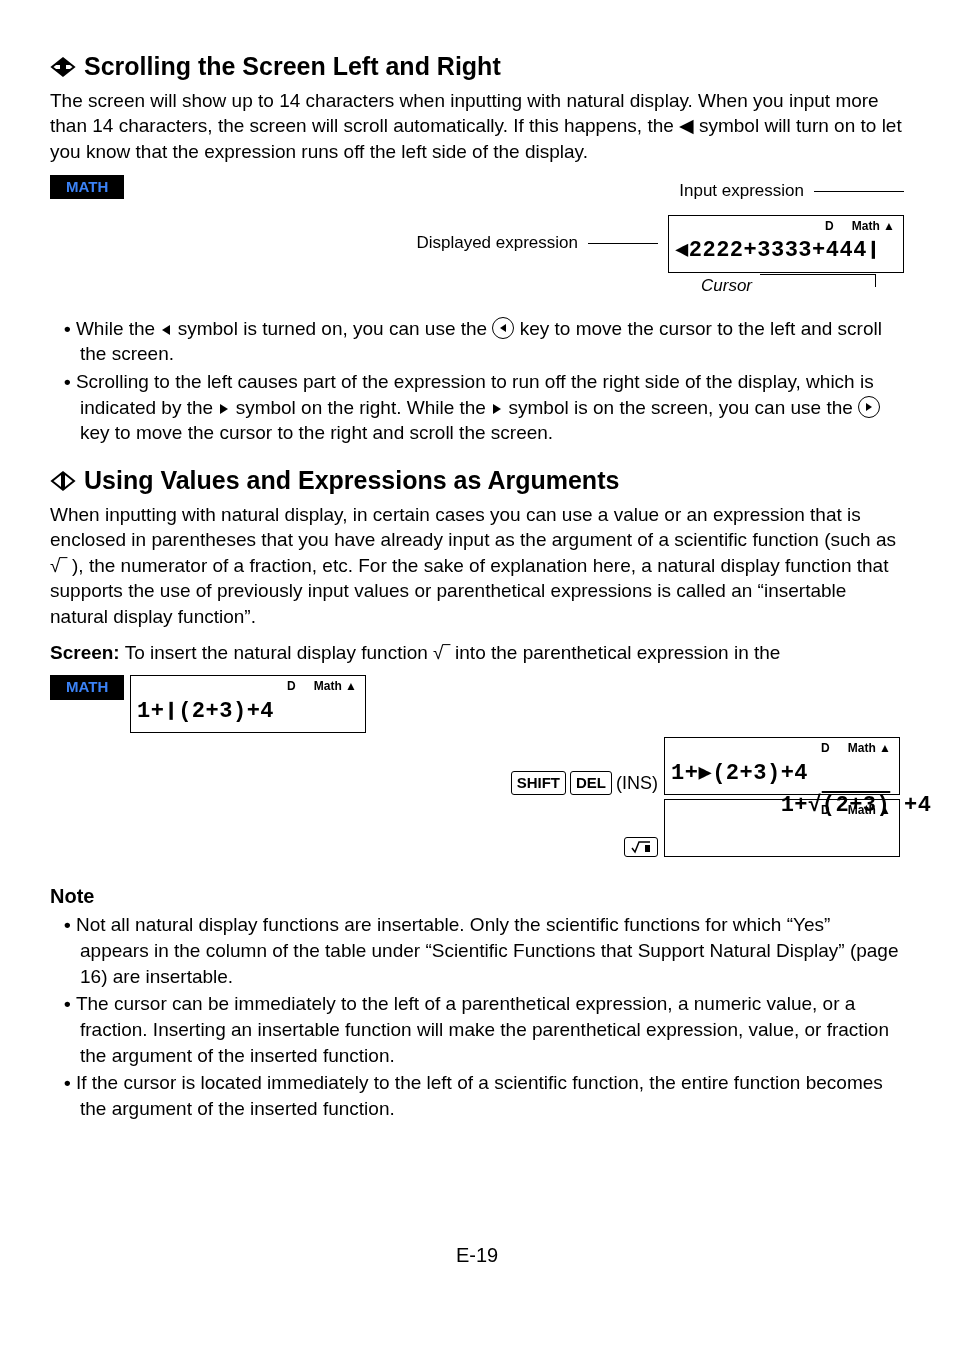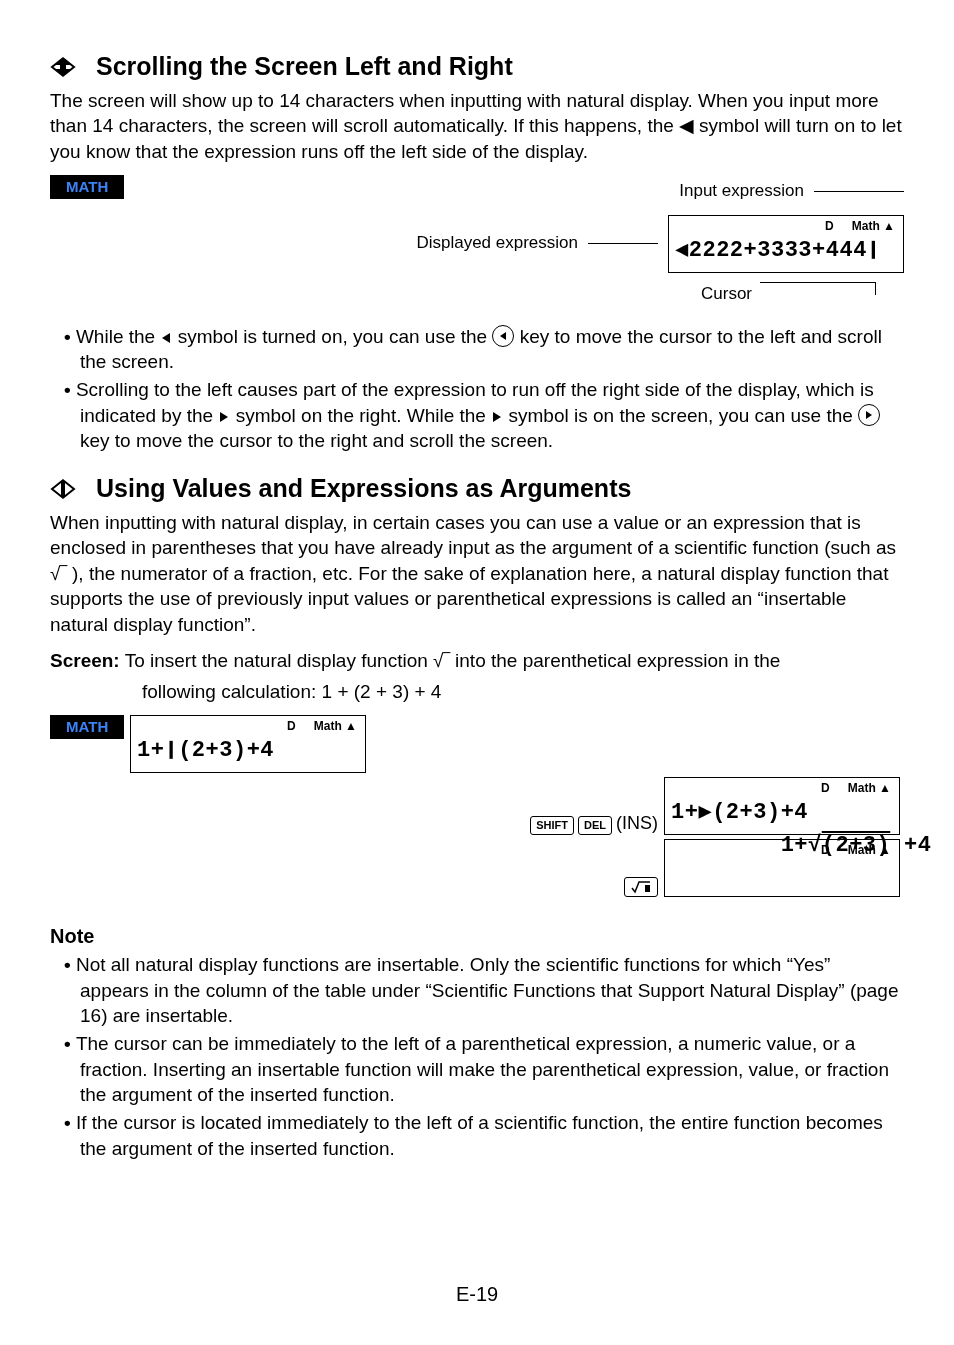--- a/index.html
+++ b/index.html
@@ -11,21 +11,21 @@
     color: #000;
     width: 954px;
     box-sizing: border-box;
   }
   h2 {
     font-size: 25px;
     font-weight: bold;
     margin: 0 0 4px 0;
     display: flex;
     align-items: center;
-    gap: 20px;
+    gap: 8px;
   }
   h2 svg { flex: 0 0 auto; }
   p { margin: 0 0 6px 0; }
   .intro { margin-bottom: 10px; }
   .math-badge {
     display: inline-block;
     background: #000;
     color: #3b82f6;
     font-weight: bold;
     font-size: 15px;
@@ -79,21 +79,22 @@
     font-weight: bold;
     letter-spacing: 0.5px;
     white-space: pre;
   }
   .cursor-line {
     display: flex;
     justify-content: flex-end;
     align-items: center;
     font-size: 17px;
     gap: 8px;
-    margin-top: 10px;
+    margin-top: 2px;
+    font-style: italic;
   }
   .cursor-line .leader2 {
     width: 115px;
     border-top: 1px solid #000;
     height: 12px;
     border-right: 1px solid #000;
     position: relative;
     top: -6px;
   }
 
@@ -131,21 +132,21 @@
 
   .step-grid { display: flex; margin-bottom: 4px; }
   .step-grid .left-col { width: 80px; }
   .step-grid .mid-col { flex: 1; text-align: right; font-size: 18px; padding-right: 6px; display:flex; flex-direction:column; justify-content:center; align-items:flex-end; }
   .step-grid .lcd-col { width: 240px; }
 
   .key-box {
     display: inline-block;
     border: 1px solid #000;
     border-radius: 3px;
-    font-size: 11px;
+    font-size: 15px;
     font-weight: bold;
     padding: 1px 5px;
     vertical-align: middle;
     font-family: Arial, sans-serif;
   }
   .key-sqrt {
     display: inline-flex;
     border: 1px solid #000;
     border-radius: 3px;
     padding: 2px 6px;
@@ -242,21 +243,20 @@
   <span>Using Values and Expressions as Arguments</span>
 </h2>
 
 <p class="intro">When inputting with natural display, in certain cases you can use a value or an expression that is enclosed in parentheses that you have already input as the argument of a scientific function (such as √‾ ), the numerator of a fraction, etc. For the sake of explanation here, a natural display function that supports the use of previously input values or parenthetical expressions is called an “insertable natural display function”.</p>
 
 <div class="example-block">
   <p>
     <span class="example-label">Screen:</span>
     <span>To insert the natural display function √‾  into the parenthetical expression in the</span>
   </p>
-  <p class="example-indent">following calculation: 1 + (2 + 3) + 4</p>
 </div>
 
 <div class="step-grid">
   <div class="left-col">
     <span class="math-badge">MATH</span>
   </div>
   <div class="lcd-col">
     <div class="lcd-box">
       <div class="lcd-annun">
         <span>D</span>

